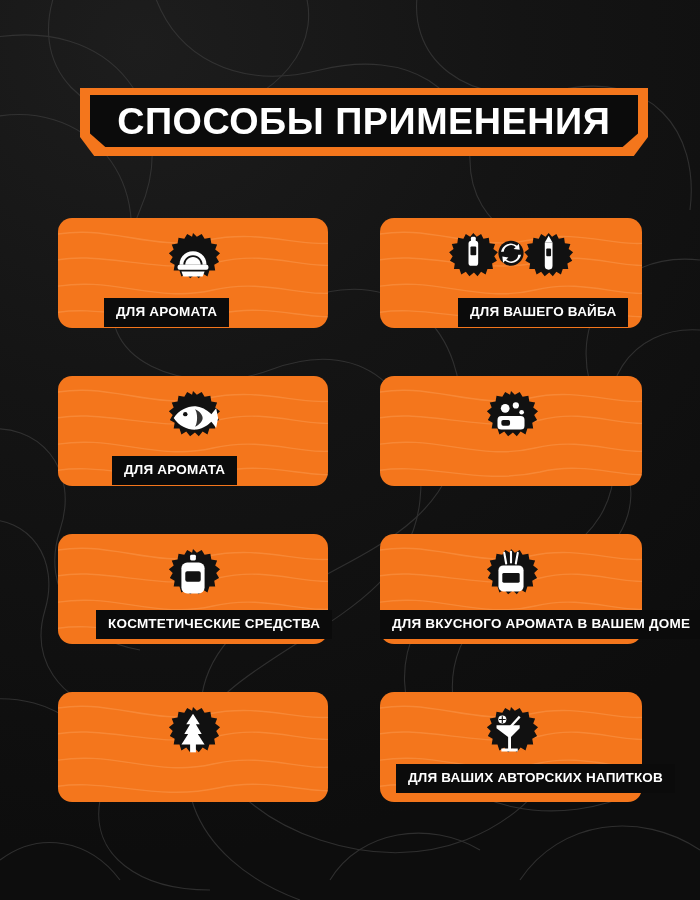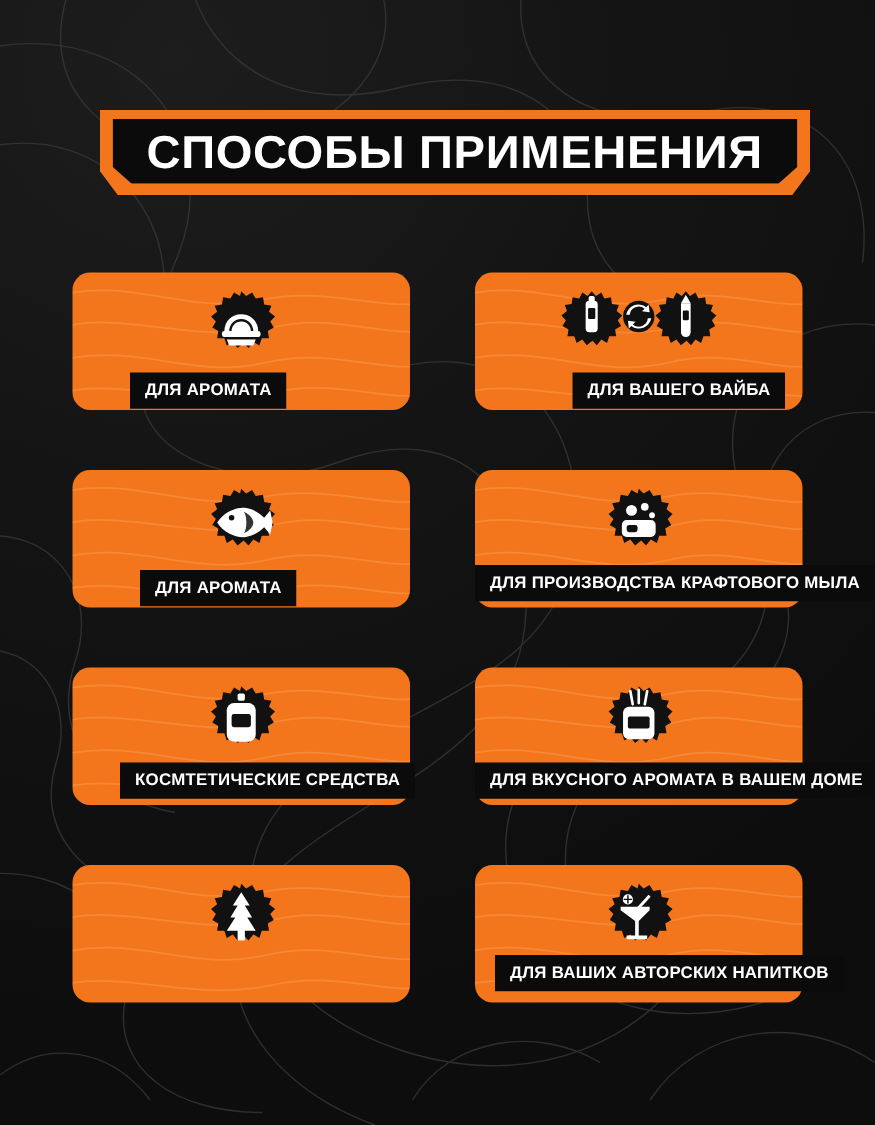--- a/index.html
+++ b/index.html
@@ -328,18 +328,17 @@
           <path fill="#111" d="M23 10.5v7M19.5 14h7" stroke="#111" stroke-width="1.2"></path>
         </svg>
       </div>
     </div>
 
   </div>
 
   <div class="label lbl-1">ДЛЯ АРОМАТА</div>
   <div class="label lbl-2">ДЛЯ ВАШЕГО ВАЙБА</div>
   <div class="label lbl-3">ДЛЯ АРОМАТА</div>
-  <div class="label lbl-4">ДЛЯ ПРОИЗВОДСТВА КРАФТОВОГО МЫЛА</div>
   <div class="label lbl-5">КОСМТЕТИЧЕСКИЕ СРЕДСТВА</div>
   <div class="label lbl-6">ДЛЯ ВКУСНОГО АРОМАТА В ВАШЕМ ДОМЕ</div>
   <div class="label lbl-8">ДЛЯ ВАШИХ АВТОРСКИХ НАПИТКОВ</div>
 
 </div>
 
 </body></html>

